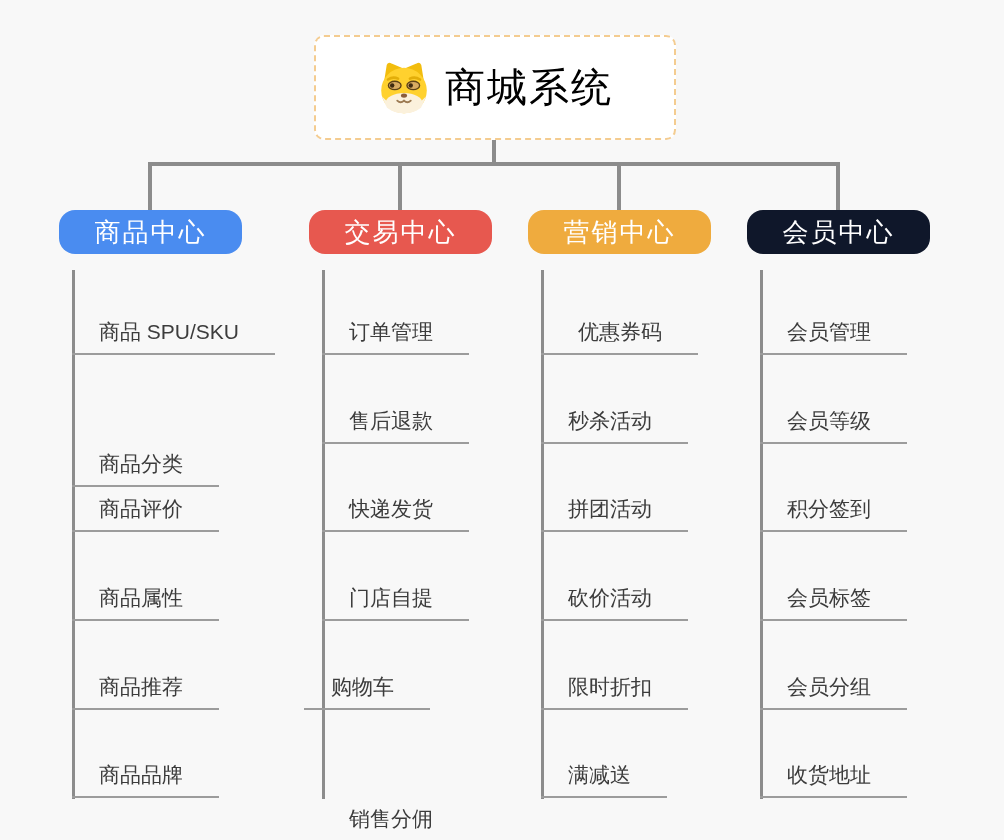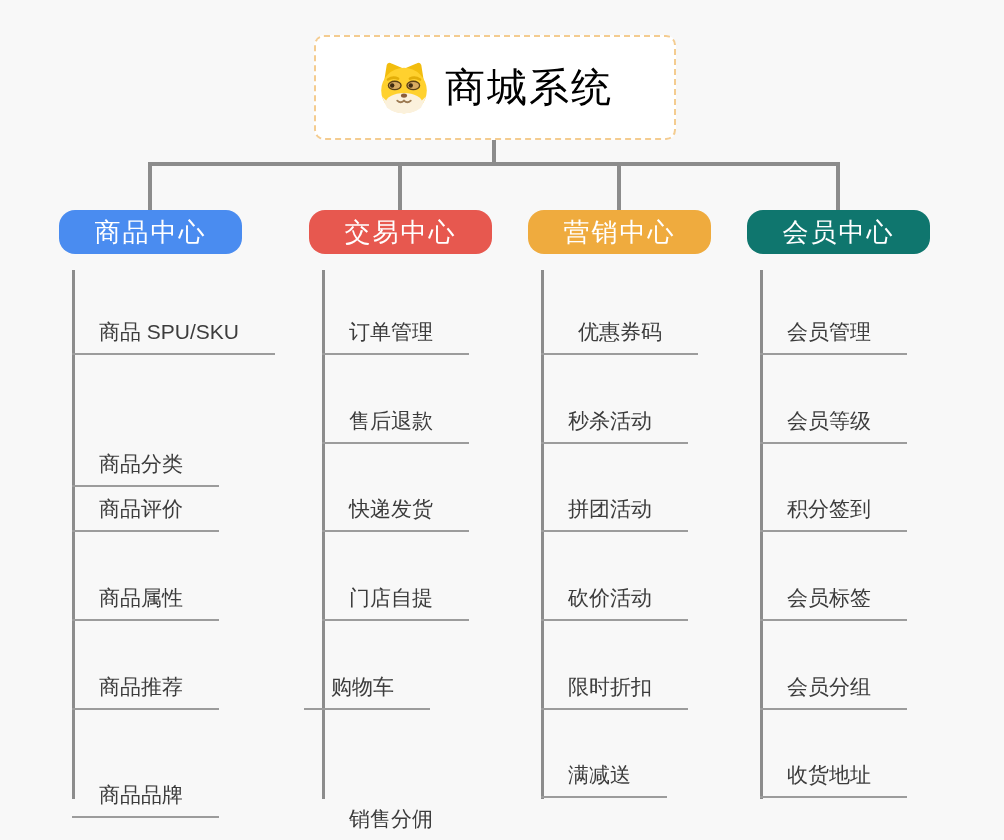--- a/index.html
+++ b/index.html
@@ -73,28 +73,28 @@
       <circle cx="40" cy="29" r="2.6" fill="#3e2a10"></circle>
       <ellipse cx="32" cy="41" rx="3.6" ry="2.6" fill="#8a5d3b"></ellipse>
       <path d="M24 47 Q28 51 32 47 Q36 51 40 47" stroke="#9c7a52" stroke-width="2.2" fill="none" stroke-linecap="round"></path>
     </svg>
     <span class="root-title" style="color: #000000;">商城系统</span>
   </div>
 
   <div class="branch-node" style="left: 59px; background-color: rgb(74, 140, 240);">商品中心</div>
   <div class="branch-node" style="left: 309px; background-color: rgb(231, 88, 79);">交易中心</div>
   <div class="branch-node" style="left: 528px; background-color: rgb(239, 171, 62);">营销中心</div>
-  <div class="branch-node" style="left: 747px; background-color: #0f766e;">会员中心</div>
+  <div class="branch-node" style="left: 747px; background-color: #0f172a;">会员中心</div>
 
   <div class="leaf" style="left:72px;top:317px;">商品 SPU/SKU</div>
   <div class="leaf" style="left:72px;top:406px;margin-top:43px;">商品分类</div>
   <div class="leaf" style="left:72px;top:494px;">商品评价</div>
   <div class="leaf" style="left:72px;top:583px;">商品属性</div>
   <div class="leaf" style="left:72px;top:672px;">商品推荐</div>
-  <div class="leaf" style="left:72px;top:760px;margin-top:20px;">商品品牌</div>
+  <div class="leaf" style="left:72px;top:760px;">商品品牌</div>
 
   <div class="leaf" style="left:322px;top:317px;">订单管理</div>
   <div class="leaf" style="left:322px;top:406px;">售后退款</div>
   <div class="leaf" style="left:322px;top:494px;">快递发货</div>
   <div class="leaf" style="left:322px;top:583px;">门店自提</div>
   <div class="leaf" style="left:304px;top:672px;">购物车</div>
   <div class="leaf" style="left:322px;top:760px;margin-top:44px;">销售分佣</div>
 
   <div class="leaf" style="left:541px;top:317px;padding-left:37px;">优惠券码</div>
   <div class="leaf" style="left:541px;top:406px;">秒杀活动</div>

